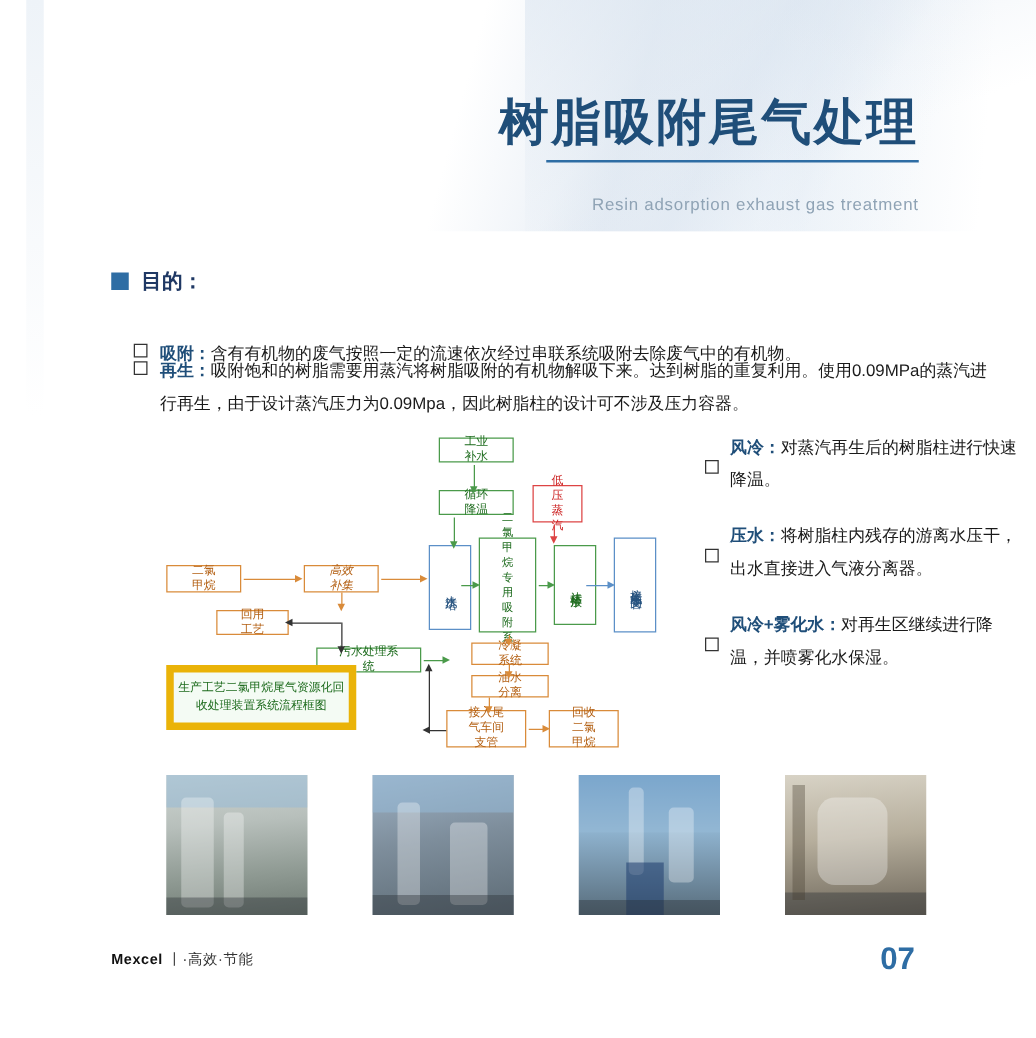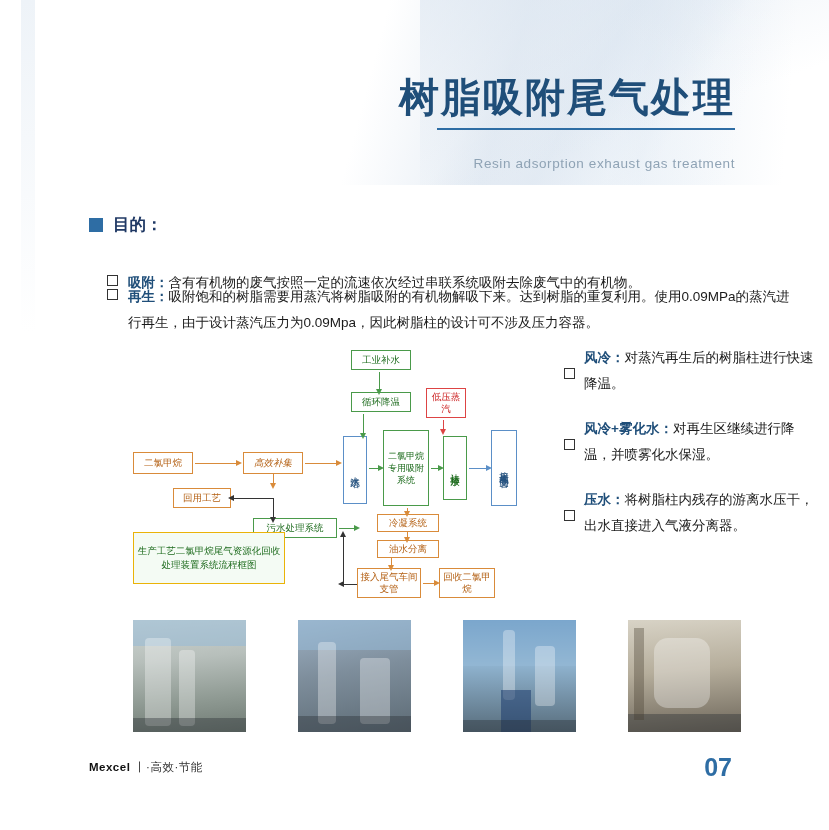--- a/index.html
+++ b/index.html
@@ -162,21 +162,21 @@
     box-sizing: border-box;
     border: 1px solid #888;
     background: #ffffff;
     font-size: 9.5px;
     color: #222;
     line-height: 12px;
     display: flex;
     align-items: center;
     justify-content: center;
     text-align: center;
-    padding: 2px 2px;
+    padding: 2px 16px;
   }
   .n-green { border-color: #4a9a4a; color: #1d6b1d; }
   .n-orange { border-color: #d98b3a; color: #b35f12; }
   .n-red { border-color: #d44; color: #c22; }
   .n-blue { border-color: #5b8fc7; color: #25527f; }
   .vwrite { writing-mode: vertical-rl; text-orientation: upright; letter-spacing: 1px; }
 
   .arrow {
     position: absolute;
     background: #333;
@@ -202,21 +202,21 @@
   .arrow.r.av-d:after { border-top-color: #d44; }
   .arrow.b { background: #5b8fc7; }
   .arrow.b.ah-r:after { border-left-color: #5b8fc7; }
 
   .caption-box {
     position: absolute;
     left: 12px;
     top: 192px;
     width: 152px;
     height: 52px;
-    border: 1px solid #eab308;
+    border: 6px solid #eab308;
     background: #f4fbf4;
     font-size: 9.5px;
     color: #1d6b1d;
     line-height: 14px;
     display: flex;
     align-items: center;
     justify-content: center;
     text-align: center;
     padding: 2px;
     box-sizing: border-box;
@@ -307,25 +307,25 @@
     <div class="bullet-text"><b>再生：</b><span>吸附饱和的树脂需要用蒸汽将树脂吸附的有机物解吸下来。达到树脂的重复利用。使用0.09MPa的蒸汽进行再生，由于设计蒸汽压力为0.09Mpa，因此树脂柱的设计可不涉及压力容器。</span></div>
   </div>
 
   <div class="right-list">
     <div class="rl-item">
       <div class="rl-box"></div>
       <div class="rl-text"><b>风冷：</b><span>对蒸汽再生后的树脂柱进行快速降温。</span></div>
     </div>
     <div class="rl-item">
       <div class="rl-box"></div>
-      <div class="rl-text"><b>风冷+雾化水：</b><span>对再生区继续进行降温，并喷雾化水保湿。</span></div>
+      <div class="rl-text"><b>压水：</b><span>将树脂柱内残存的游离水压干，出水直接进入气液分离器。</span></div>
     </div>
     <div class="rl-item">
       <div class="rl-box"></div>
-      <div class="rl-text"><b>压水：</b><span>将树脂柱内残存的游离水压干，出水直接进入气液分离器。</span></div>
+      <div class="rl-text"><b>风冷+雾化水：</b><span>对再生区继续进行降温，并喷雾化水保湿。</span></div>
     </div>
   </div>
 
   <div class="diagram">
 
     <div class="node n-green" style="left:230px; top:10px; width:60px; height:20px;">工业补水</div>
     <div class="node n-green" style="left:230px; top:52px; width:60px; height:20px;">循环降温</div>
     <div class="node n-red" style="left:305px; top:48px; width:40px; height:30px;">低压蒸汽</div>
 
     <div class="node n-orange" style="left:12px; top:112px; width:60px; height:22px;">二氯甲烷</div>

